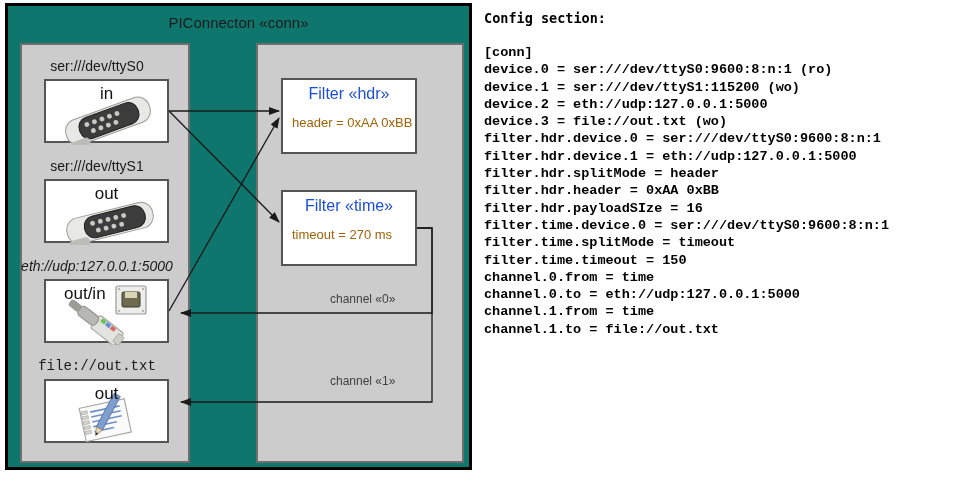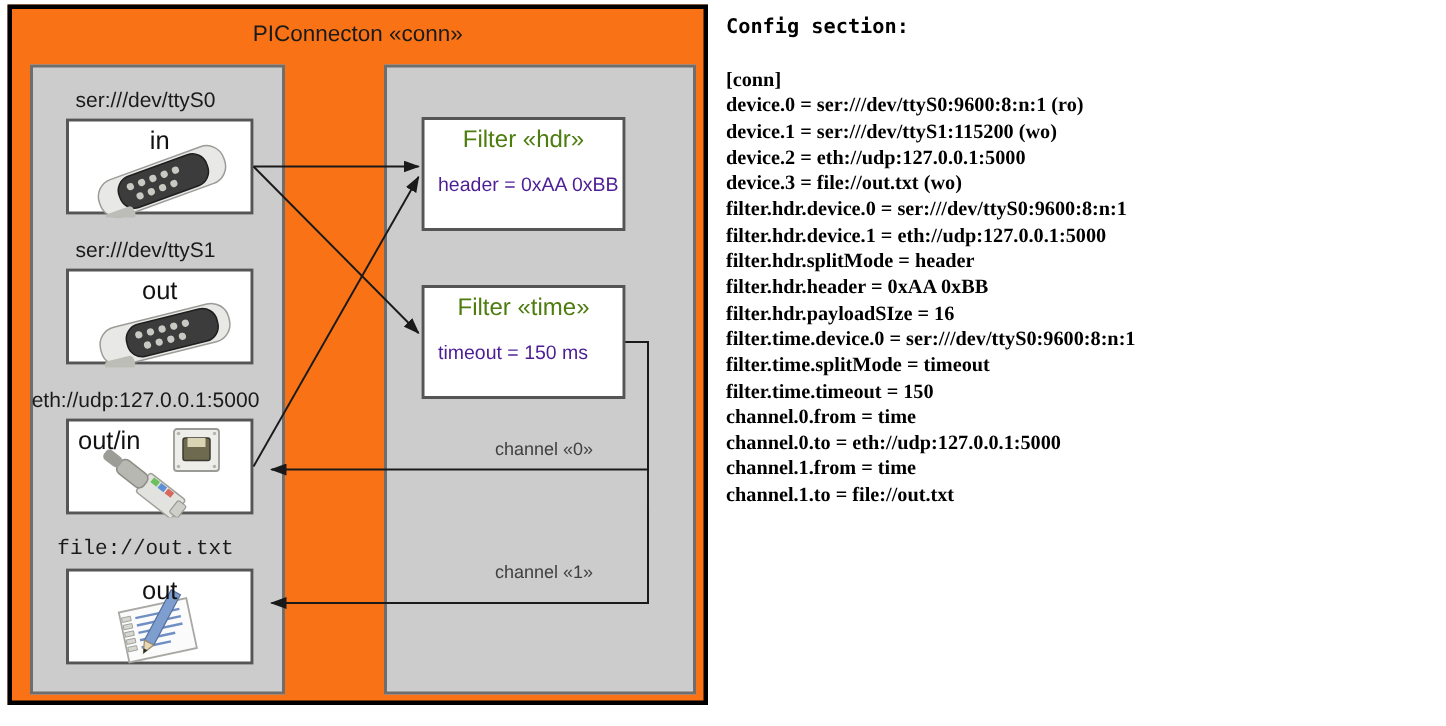--- a/index.html
+++ b/index.html
@@ -4,21 +4,21 @@
 <style>
   html,body{margin:0;padding:0;background:#ffffff;}
   body{width:964px;height:484px;overflow:hidden;
        font-family:"Liberation Sans","DejaVu Sans",sans-serif;}
 
   #root{position:relative;width:964px;height:484px;}
 
   
   .outer-frame{
     position:absolute;left:5px;top:3px;width:467px;height:467px;
-    border:3px solid #000000;background:#f97316;box-sizing:border-box;
+    border:3px solid #000000;background:#0f766e;box-sizing:border-box;
   }
   .outer-title{
     position:absolute;left:0;top:8px;width:100%;text-align:center;
     font-size:15px;color:#1a1a1a;
   }
 
   
   .panel{
     position:absolute;background:#cccccc;
     border:2px solid #6e6e6e;box-sizing:border-box;
@@ -37,34 +37,34 @@
     white-space:nowrap;
   }
   .dev-box{
     position:absolute;background:#ffffff;border:2px solid #555555;
     box-sizing:border-box;
   }
   .dev-io{
     position:absolute;top:3px;left:0;width:100%;text-align:center;
     font-size:17px;color:#111111;z-index:3;
   }
-  .dev-io.left{text-align:left;padding-left:6px;}
+  .dev-io.left{text-align:left;padding-left:18px;}
   .icon-wrap{position:absolute;left:0;top:0;width:100%;height:100%;}
 
   
   .filter-box{
     position:absolute;background:#ffffff;border:2px solid #555555;
     box-sizing:border-box;
   }
   .filter-title{
     position:absolute;left:0;top:5px;width:100%;text-align:center;
-    font-size:16px;color:#4d7c0f;
+    font-size:16px;color:#1d4ed8;
   }
   .filter-props{
-    position:absolute;left:9px;top:34px;font-size:13px;color:#4c1d95;
+    position:absolute;left:9px;top:34px;font-size:13px;color:#a16207;
     line-height:17px;
   }
 
   
   .chan-label{
     position:absolute;font-size:12px;color:#404040;white-space:nowrap;
   }
 
   
   #wires{position:absolute;left:0;top:0;width:472px;height:473px;
@@ -73,21 +73,21 @@
   
   #config{
     position:absolute;left:482px;top:6px;width:478px;height:470px;
   }
   #config-heading{
     font-family:"DejaVu Sans Mono","Liberation Mono",monospace;
     font-size:13.5px;font-weight:bold;color:#000;
     letter-spacing:0px;margin:4px 0 0 2px;
   }
   #config-body{
-    font-family:Liberation Serif, serif;
+    font-family:Liberation Mono, monospace;
     font-size:13.5px;font-weight:bold;color:#000;
     margin:18px 0 0 2px;line-height:17.3px;white-space:pre;
   }
 </style>
 </head>
 <body>
 
 <div id="root">
 
   <div class="outer-frame">
@@ -143,21 +143,21 @@
               <circle cx="-5" cy="4" r="2.4"></circle>
             <circle cx="3" cy="4" r="2.4"></circle>
               <circle cx="11" cy="4" r="2.4"></circle>
           </g>
           <rect x="-44" y="8" width="20" height="9" rx="3" fill="#bdbdb8"></rect>
         </g>
       </svg>
     </div>
   </div>
 
-  <div class="dev-label" style="left:12px;top:258px;width:170px;">eth://udp:127.0.0.1:5000</div>
+  <div class="dev-label" style="left:12px;top:258px;width:170px;font-style:italic;">eth://udp:127.0.0.1:5000</div>
   <div class="dev-box" style="left:44px;top:279px;width:125px;height:64px;">
     <div class="dev-io left">out/in</div>
     <div class="icon-wrap">
       <svg viewBox="0 0 125 64" width="125" height="64">
         <rect x="70" y="5" width="30" height="28" rx="2" fill="#ededea" stroke="#9a9a96" stroke-width="1.2"></rect>
         <rect x="76" y="11" width="18" height="15" rx="1.5" fill="#6e6a50" stroke="#3b3a2e" stroke-width="1"></rect>
         <rect x="79" y="11" width="12" height="6" fill="#d8d4b4"></rect>
         <circle cx="73" cy="8" r="1.2" fill="#b6b6b0"></circle>
           <circle cx="97" cy="8" r="1.2" fill="#b6b6b0"></circle>
         <circle cx="73" cy="30" r="1.2" fill="#b6b6b0"></circle>
@@ -209,21 +209,21 @@
   <div class="filter-box" style="left:281px;top:78px;width:136px;height:76px;">
     <div class="filter-title">Filter «hdr»</div>
     <div class="filter-props">
       <div>header = 0xAA 0xBB</div>
     </div>
   </div>
 
   <div class="filter-box" style="left:281px;top:190px;width:136px;height:76px;">
     <div class="filter-title">Filter «time»</div>
     <div class="filter-props">
-      <div>timeout = 150 ms</div>
+      <div>timeout = 270 ms</div>
     </div>
   </div>
 
   <div class="chan-label" style="left:330px;top:292px;">channel «0»</div>
   <div class="chan-label" style="left:330px;top:374px;">channel «1»</div>
 
   <svg id="wires">
     <defs>
       <marker id="ah" markerWidth="11" markerHeight="8" refX="10" refY="4" orient="auto" markerUnits="userSpaceOnUse">
         <path d="M0,0 L11,4 L0,8 z" fill="#1a1a1a"></path>

